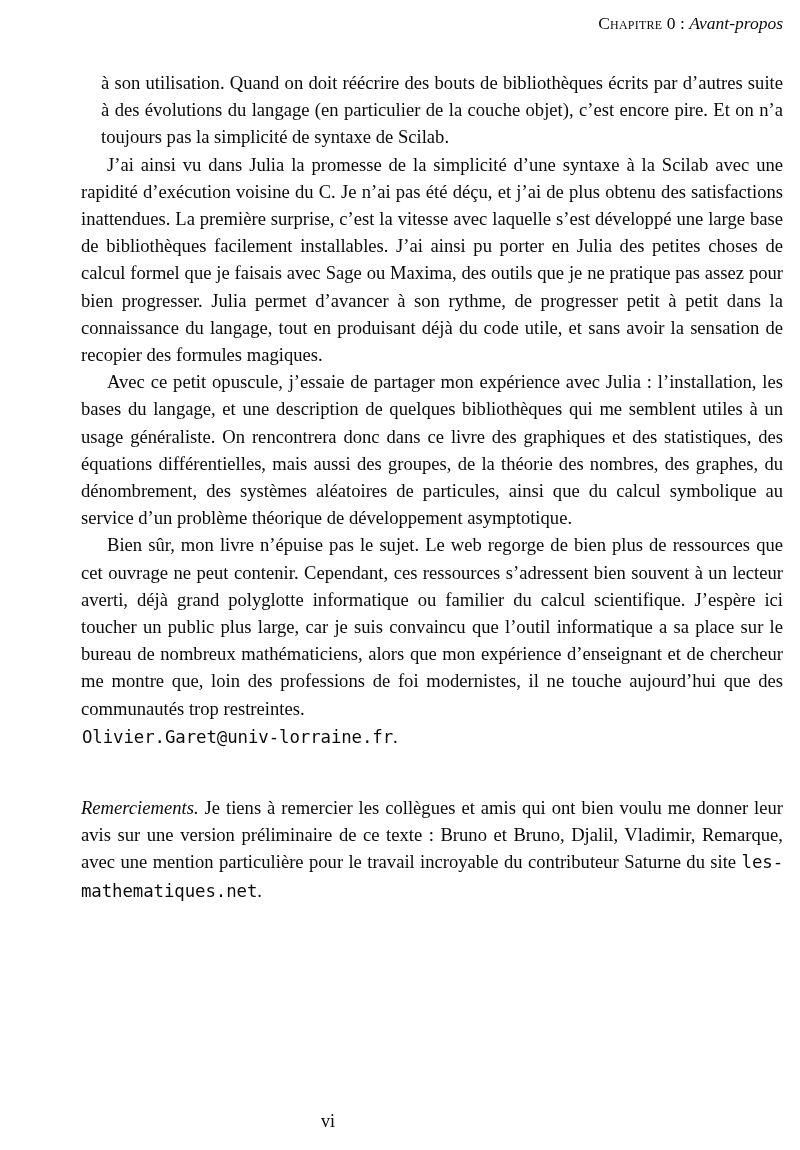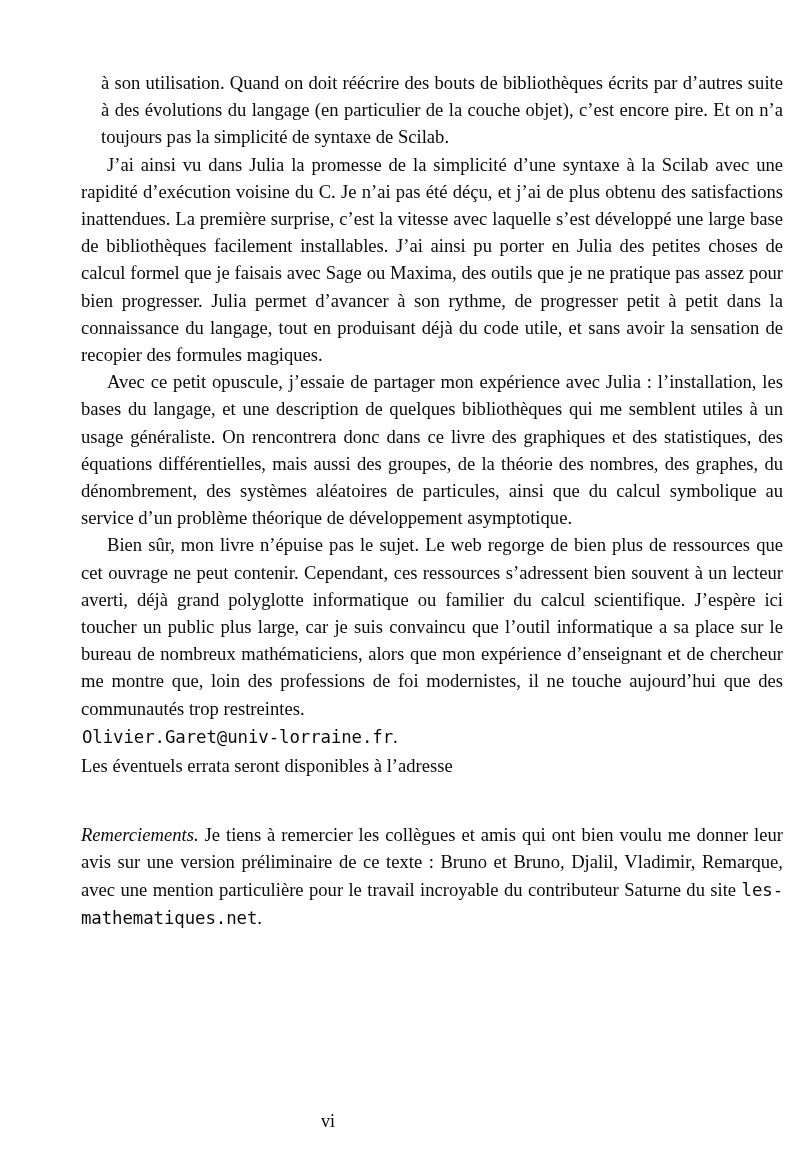--- a/index.html
+++ b/index.html
@@ -113,35 +113,37 @@
     text-align: center;
     font-size: 18px;
     line-height: 22px;
   }
 </style>
 </head>
 <body>
 
 <div class="page">
 
+  <div class="running-head">
+    <span class="rh-chapter">Chapitre 0</span><span class="rh-sep"> : </span><span class="rh-title">Avant-propos</span>
+  </div>
 
   <div class="textblock">
 
     <p class="para first nostretch">à son utilisation. Quand on doit réécrire des bouts de bibliothèques écrits par d’autres suite à des évolutions du langage (en particulier de la couche objet), c’est encore pire. Et on n’a toujours pas la simplicité de syntaxe de Scilab.</p>
 
     <p class="para nostretch">J’ai ainsi vu dans Julia la promesse de la simplicité d’une syntaxe à la Scilab avec une rapidité d’exécution voisine du C. Je n’ai pas été déçu, et j’ai de plus obtenu des satisfactions inattendues. La première surprise, c’est la vitesse avec laquelle s’est développé une large base de bibliothèques facilement installables. J’ai ainsi pu porter en Julia des petites choses de calcul formel que je faisais avec Sage ou Maxima, des outils que je ne pratique pas assez pour bien progresser. Julia permet d’avancer à son rythme, de progresser petit à petit dans la connaissance du langage, tout en produisant déjà du code utile, et sans avoir la sensation de recopier des formules magiques.</p>
 
     <p class="para nostretch">Avec ce petit opuscule, j’essaie de partager mon expérience avec Julia : l’installation, les bases du langage, et une description de quelques bibliothèques qui me semblent utiles à un usage généraliste. On rencontrera donc dans ce livre des graphiques et des statistiques, des équations différentielles, mais aussi des groupes, de la théorie des nombres, des graphes, du dénombrement, des systèmes aléatoires de particules, ainsi que du calcul symbolique au service d’un problème théorique de développement asymptotique.</p>
 
     <p class="para nostretch">Bien sûr, mon livre n’épuise pas le sujet. Le web regorge de bien plus de ressources que cet ouvrage ne peut contenir. Cependant, ces ressources s’adressent bien souvent à un lecteur averti, déjà grand polyglotte informatique ou familier du calcul scientifique. J’espère ici toucher un public plus large, car je suis convaincu que l’outil informatique a sa place sur le bureau de nombreux mathématiciens, alors que mon expérience d’enseignant et de chercheur me montre que, loin des professions de foi modernistes, il ne touche aujourd’hui que des communautés trop restreintes.</p>
 
 
     <p class="mono-line"><span class="mono-big">Olivier.Garet@univ-lorraine.fr</span><span class="serif-inline">.</span></p>
 
-    <p class="plain-line">Les éventuels errata seront disponibles à l’adresse</p>
 
 
 
     <div class="gap-block"></div>
 
 
     <div class="gap-block"></div>
 
     <p class="para noindent nostretch"><span class="lead-italic">Remerciements.</span><span> Je tiens à remercier les collègues et amis qui ont bien voulu me donner leur avis sur une version préliminaire de ce texte : Bruno et Bruno, Djalil, Vladimir, Remarque, avec une mention particulière pour le travail incroyable du contributeur Saturne du site </span><span class="mono-big">les-mathematiques.net</span><span>.</span></p>
 

